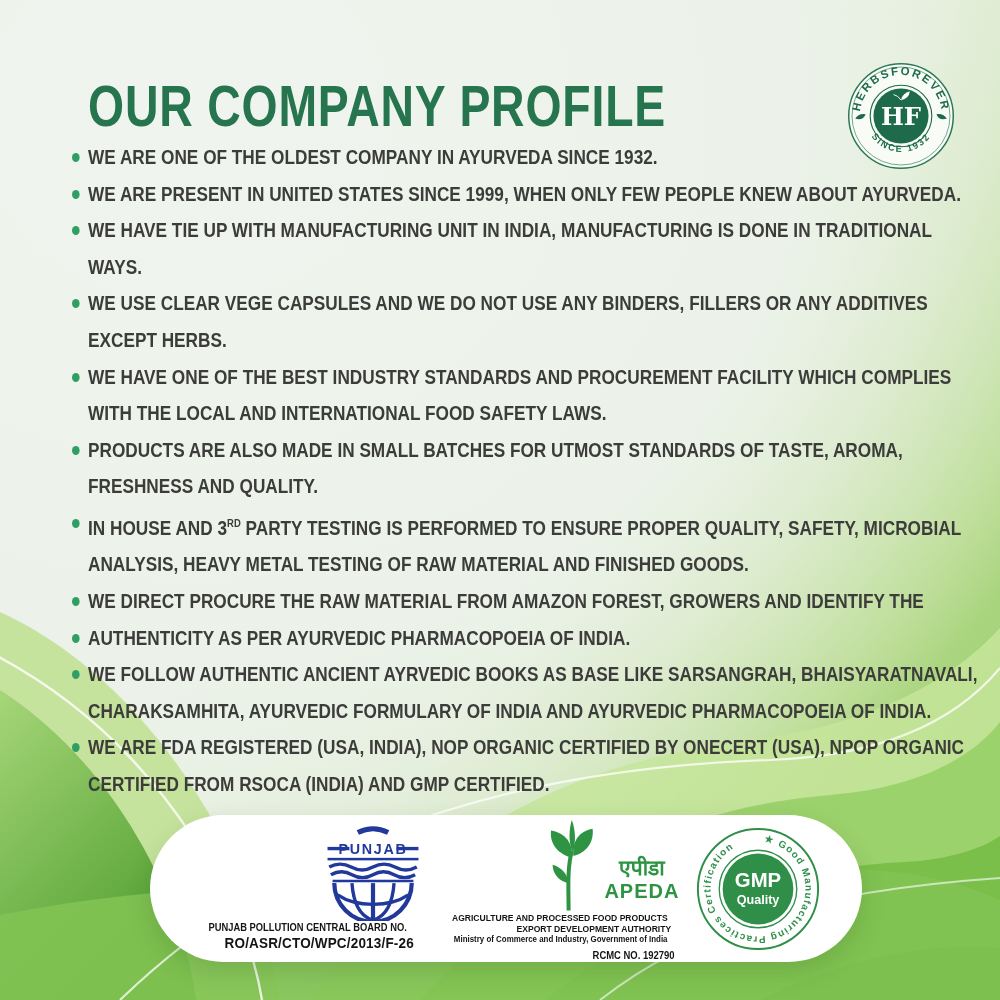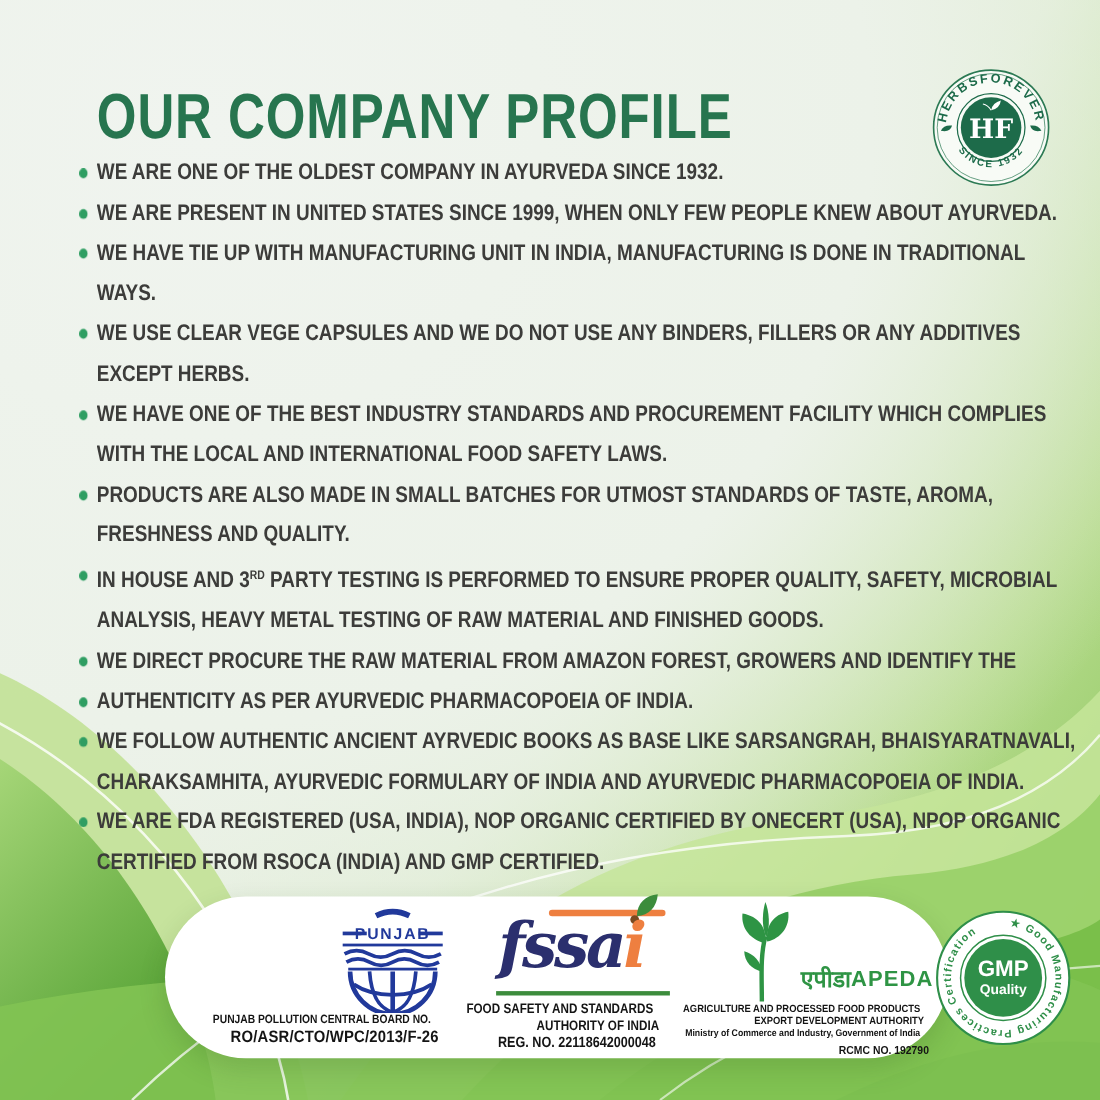--- a/index.html
+++ b/index.html
@@ -61,21 +61,21 @@
     font-size:57px;line-height:74px;color:#2b2f6e;letter-spacing:-3px;
   }
   .fssai-i{color:#ee7f40;}
   .fssai-leaf{position:absolute;right:10px;top:-10px;}
   .fssai-underline{position:absolute;left:0;bottom:0;width:158px;height:4px;background:#3c8c3c;}
   .fssai-cap{font-size:12.5px;margin-top:5px;}
   .fssai-cap3{font-size:13.5px;}
 
   
   .apeda-row{display:flex;align-items:flex-end;gap:4px;}
-  .apeda-names{display:flex;flex-direction:row;align-items:center;margin-bottom:10px;}
+  .apeda-names{display:flex;flex-direction:column;align-items:center;margin-bottom:10px;}
   .apeda-hindi{font-family:"DejaVu Sans",sans-serif;font-weight:700;font-size:21px;color:#2e9444;line-height:1.1;}
   .apeda-name{font-weight:700;font-size:20px;color:#2e9444;letter-spacing:1px;line-height:1.1;}
   .apeda-cap12{font-size:9.5px;}
   .apeda-cap3{font-size:8.8px;}
   .apeda-cap4{font-size:10.5px;margin-top:4px;}
 </style>
 </head>
 <body>
 
 <div class="canvas">
@@ -165,34 +165,20 @@
             <path d="M60,69 L60,114" fill="none" stroke-width="5"></path>
             <path d="M35,69 C37,97 46,109 60,113" fill="none" stroke-width="4"></path>
             <path d="M85,69 C83,97 74,109 60,113" fill="none" stroke-width="4"></path>
             <path d="M18,83 C40,98 80,98 102,83" fill="none" stroke-width="4"></path>
           </g>
         </svg>
         <div class="cap punjab-cap1 cond85">PUNJAB POLLUTION CENTRAL BOARD NO.</div>
         <div class="cap punjab-cap2 cond90">RO/ASR/CTO/WPC/2013/F-26</div>
       </div>
 
-      <div class="cert">
-        <div class="fssai-logo">
-          <div class="fssai-topbar"></div>
-          <svg class="fssai-leaf" width="34" height="30" viewBox="0 0 34 30">
-            <path d="M14,22 C14,10 22,3 33,2 C32,14 25,21 14,22 Z" fill="#3c8c3c"></path>
-            <circle cx="12" cy="25" r="4" fill="#7a4a21"></circle>
-          </svg>
-          <div class="fssai-word"><span>fssa</span><span class="fssai-i">i</span></div>
-          <div class="fssai-underline"></div>
-        </div>
-        <div class="cap fssai-cap cond85">FOOD SAFETY AND STANDARDS</div>
-        <div class="cap fssai-cap cond85" style="margin-top:0">AUTHORITY OF INDIA</div>
-        <div class="cap fssai-cap3 cond85">REG. NO. 22118642000048</div>
-      </div>
 
       <div class="cert">
         <div class="apeda-row">
           <svg width="58" height="96" viewBox="0 0 70 120">
             <path d="M32,118 C32,92 30,66 36,44" fill="none" stroke="#2e9444" stroke-width="5"></path>
             <path d="M36,52 C20,48 8,36 10,18 C28,21 38,34 36,52 Z" fill="#2e9444"></path>
             <path d="M38,50 C54,46 64,33 62,16 C45,19 36,32 38,50 Z" fill="#2e9444"></path>
             <path d="M37,46 C31,31 33,15 36,5 C40,15 42,32 37,46 Z" fill="#2e9444"></path>
             <path d="M32,84 C21,82 12,73 12,61 C23,64 31,73 32,84 Z" fill="#2e9444"></path>
           </svg>

